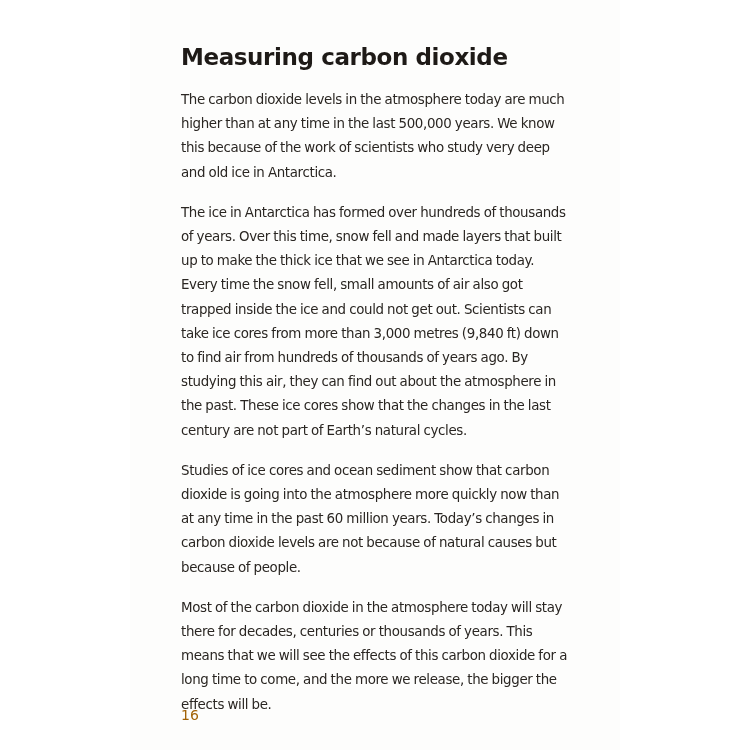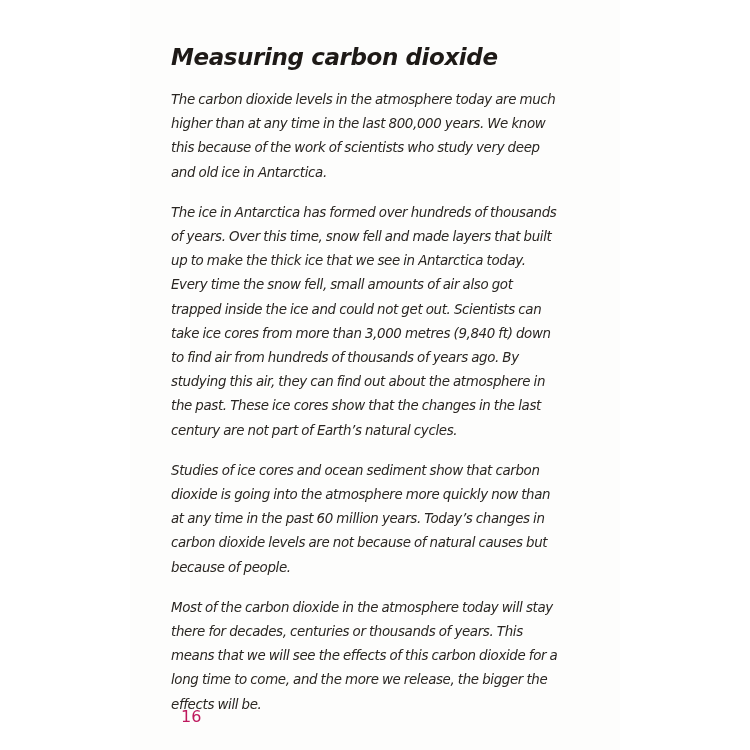--- a/index.html
+++ b/index.html
@@ -17,25 +17,24 @@
     .page {
       position: absolute;
       left: 130px;
       top: 0;
       width: 490px;
       height: 750px;
       background: #fdfdfc;
     }
     .content {
       position: absolute;
-      left: 41px;
+      left: 51px;
       top: 40px;
       width: 392px;
       color: #231f1c;
-      font-style: italic;
     }
     .title {
       font-family: "DejaVu Sans", "Liberation Sans", sans-serif;
       font-weight: bold;
       font-size: 23px;
       letter-spacing: -0.4px;
       margin: 0 0 14px 0;
       line-height: 34px;
       color: #1e1a17;
     }
@@ -44,29 +43,29 @@
       line-height: 24.2px;
       letter-spacing: -0.35px;
       margin: 0 0 16px 0;
       color: #2a2622;
       word-spacing: -0.5px;
     }
     .page-number {
       position: absolute;
       left: 51px;
       top: 707px;
-      font-size: 16px;
-      color: #be185d;
+      font-size: 14px;
+      color: #a16207;
     }
   </style>
 </head>
 <body>
 
 <div class="page">
   <div class="content">
     <h1 class="title">Measuring carbon dioxide</h1>
-    <p class="para">The carbon dioxide levels in the atmosphere today are much higher than at any time in the last 800,000 years. We know this because of the work of scientists who study very deep and old ice in Antarctica.</p>
+    <p class="para">The carbon dioxide levels in the atmosphere today are much higher than at any time in the last 500,000 years. We know this because of the work of scientists who study very deep and old ice in Antarctica.</p>
     <p class="para">The ice in Antarctica has formed over hundreds of thousands of years. Over this time, snow fell and made layers that built up to make the thick ice that we see in Antarctica today. Every time the snow fell, small amounts of air also got trapped inside the ice and could not get out. Scientists can take ice cores from more than 3,000 metres (9,840 ft) down to find air from hundreds of thousands of years ago. By studying this air, they can find out about the atmosphere in the past. These ice cores show that the changes in the last century are not part of Earth’s natural cycles.</p>
     <p class="para">Studies of ice cores and ocean sediment show that carbon dioxide is going into the atmosphere more quickly now than at any time in the past 60 million years. Today’s changes in carbon dioxide levels are not because of natural causes but because of people.</p>
     <p class="para">Most of the carbon dioxide in the atmosphere today will stay there for decades, centuries or thousands of years. This means that we will see the effects of this carbon dioxide for a long time to come, and the more we release, the bigger the effects will be.</p>
   </div>
   <div class="page-number">16</div>
 </div>
 
 </body></html>

